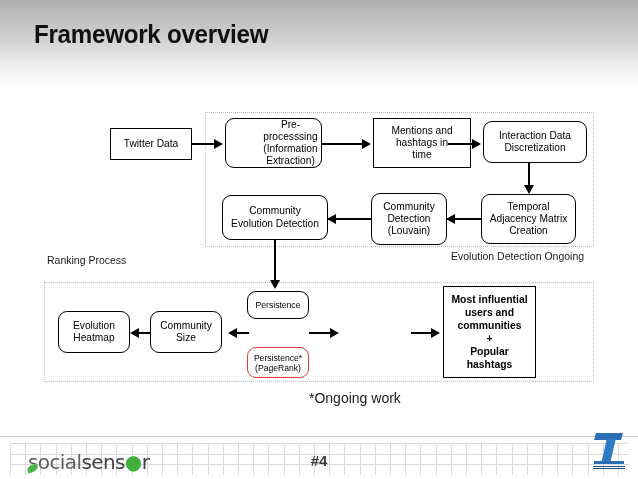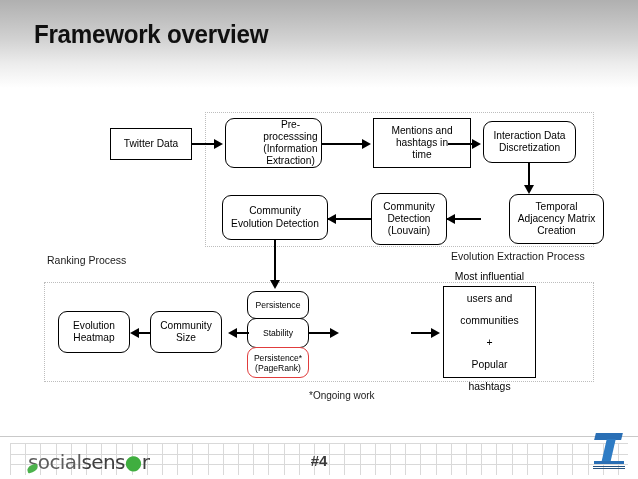--- a/index.html
+++ b/index.html
@@ -43,21 +43,21 @@
     position:absolute;box-sizing:border-box;
     border:1.6px solid #000;
     background:#fff;
     display:flex;align-items:center;justify-content:center;
     text-align:center;
     font-size:10.2px;line-height:12.2px;color:#000;
     padding:1px 2px;
   }
   .node.rounded{border-radius:9px;}
   .node.sharp{border-radius:0;}
-  .node.bold{font-weight:normal;font-size:10.4px;line-height:22px;}
+  .node.bold{font-weight:bold;font-size:10.4px;line-height:13px;}
   .node.small{font-size:8.6px;line-height:10px;}
   .node.red{border-color:#e03c3c;border-radius:9px;}
 
   
   .hline{position:absolute;height:2px;background:#000;}
   .vline{position:absolute;width:2px;background:#000;}
   .arrow-r{
     position:absolute;width:0;height:0;
     border-top:5.5px solid transparent;border-bottom:5.5px solid transparent;
     border-left:9px solid #000;
@@ -66,21 +66,21 @@
     position:absolute;width:0;height:0;
     border-top:5.5px solid transparent;border-bottom:5.5px solid transparent;
     border-right:9px solid #000;
   }
   .arrow-d{
     position:absolute;width:0;height:0;
     border-left:5.5px solid transparent;border-right:5.5px solid transparent;
     border-top:9px solid #000;
   }
   .note{
-    position:absolute;font-size:10px;color:#1a1a1a;white-space:nowrap;
+    position:absolute;font-size:14px;color:#1a1a1a;white-space:nowrap;
   }
 
   
   #footer{position:absolute;left:0;top:430px;width:638px;height:49px;background:#fff;}
   .foot-rule{position:absolute;left:0;top:6px;width:638px;height:1px;background:#c9c9c9;}
   .foot-grid{
     position:absolute;left:10px;top:13px;width:618px;height:32px;
     background-image:
       repeating-linear-gradient(to right,#d9d9d9 0 1px,transparent 1px 15.2px),
       repeating-linear-gradient(to bottom,#d9d9d9 0 1px,transparent 1px 10.6px);
@@ -122,21 +122,21 @@
 <body>
 
 <div id="slide">
 
   <div class="header-band"></div>
   <div class="slide-title">Framework overview</div>
 
   <div id="canvas">
 
     <div class="group-box" style="left:205px;top:24px;width:389px;height:135px;"></div>
-    <div class="group-label" style="left:451px;top:162px;">Evolution Extraction Process</div>
+    <div class="group-label" style="left:451px;top:162px;">Evolution Detection Ongoing</div>
 
     <div class="group-box" style="left:44px;top:194px;width:550px;height:100px;"></div>
     <div class="group-label" style="left:47px;top:166px;">Ranking Process</div>
 
     <div class="node sharp" style="left:110px;top:40px;width:82px;height:32px;">Twitter Data</div>
 
     <div class="hline" style="left:192px;top:55px;width:23px;"></div>
     <div class="arrow-r" style="left:214px;top:51px;"></div>
 
     <div class="node rounded" style="left:225px;top:30px;width:97px;height:50px;white-space:pre-line;padding-left:36px;">Pre-processsing
@@ -146,48 +146,47 @@
     <div class="hline" style="left:322px;top:55px;width:42px;"></div>
     <div class="arrow-r" style="left:362px;top:51px;"></div>
 
     <div class="node sharp" style="left:373px;top:30px;width:98px;height:50px;white-space:pre-line;">Mentions and
 hashtags in
 time</div>
 
     <div class="hline" style="left:448px;top:55px;width:26px;"></div>
     <div class="arrow-r" style="left:472px;top:51px;"></div>
 
-    <div class="node rounded" style="left:483px;top:33px;width:93px;height:42px;white-space:pre-line;">Interaction Data
+    <div class="node rounded" style="left:483px;top:33px;width:104px;height:42px;white-space:pre-line;">Interaction Data
 Discretization</div>
 
     <div class="vline" style="left:528px;top:75px;height:24px;"></div>
     <div class="arrow-d" style="left:524px;top:97px;"></div>
 
-    <div class="node rounded" style="left:481px;top:106px;width:95px;height:50px;white-space:pre-line;margin-left:28px;">Temporal
+    <div class="node rounded" style="left:481px;top:106px;width:95px;height:50px;white-space:pre-line;">Temporal
 Adjacency Matrix
 Creation</div>
 
     <div class="hline" style="left:447px;top:130px;width:34px;"></div>
     <div class="arrow-l" style="left:446px;top:126px;"></div>
 
     <div class="node rounded" style="left:371px;top:105px;width:76px;height:52px;white-space:pre-line;">Community
 Detection
 (Louvain)</div>
 
     <div class="hline" style="left:328px;top:130px;width:43px;"></div>
     <div class="arrow-l" style="left:327px;top:126px;"></div>
 
     <div class="node rounded" style="left:222px;top:107px;width:106px;height:45px;white-space:pre-line;">Community
 Evolution Detection</div>
 
     <div class="vline" style="left:274px;top:152px;height:42px;"></div>
     <div class="arrow-d" style="left:270px;top:192px;"></div>
 
     <div class="node rounded small" style="left:247px;top:203px;width:62px;height:28px;">Persistence</div>
-    <div class="node rounded small" style="left:247px;top:230px;width:62px;height:30px;">Stability</div>
     <div class="node red small" style="left:247px;top:259px;width:62px;height:31px;white-space:pre-line;">Persistence*
 (PageRank)</div>
 
     <div class="hline" style="left:309px;top:244px;width:23px;"></div>
     <div class="arrow-r" style="left:330px;top:240px;"></div>
 
 
     <div class="hline" style="left:411px;top:244px;width:22px;"></div>
     <div class="arrow-r" style="left:431px;top:240px;"></div>
 

